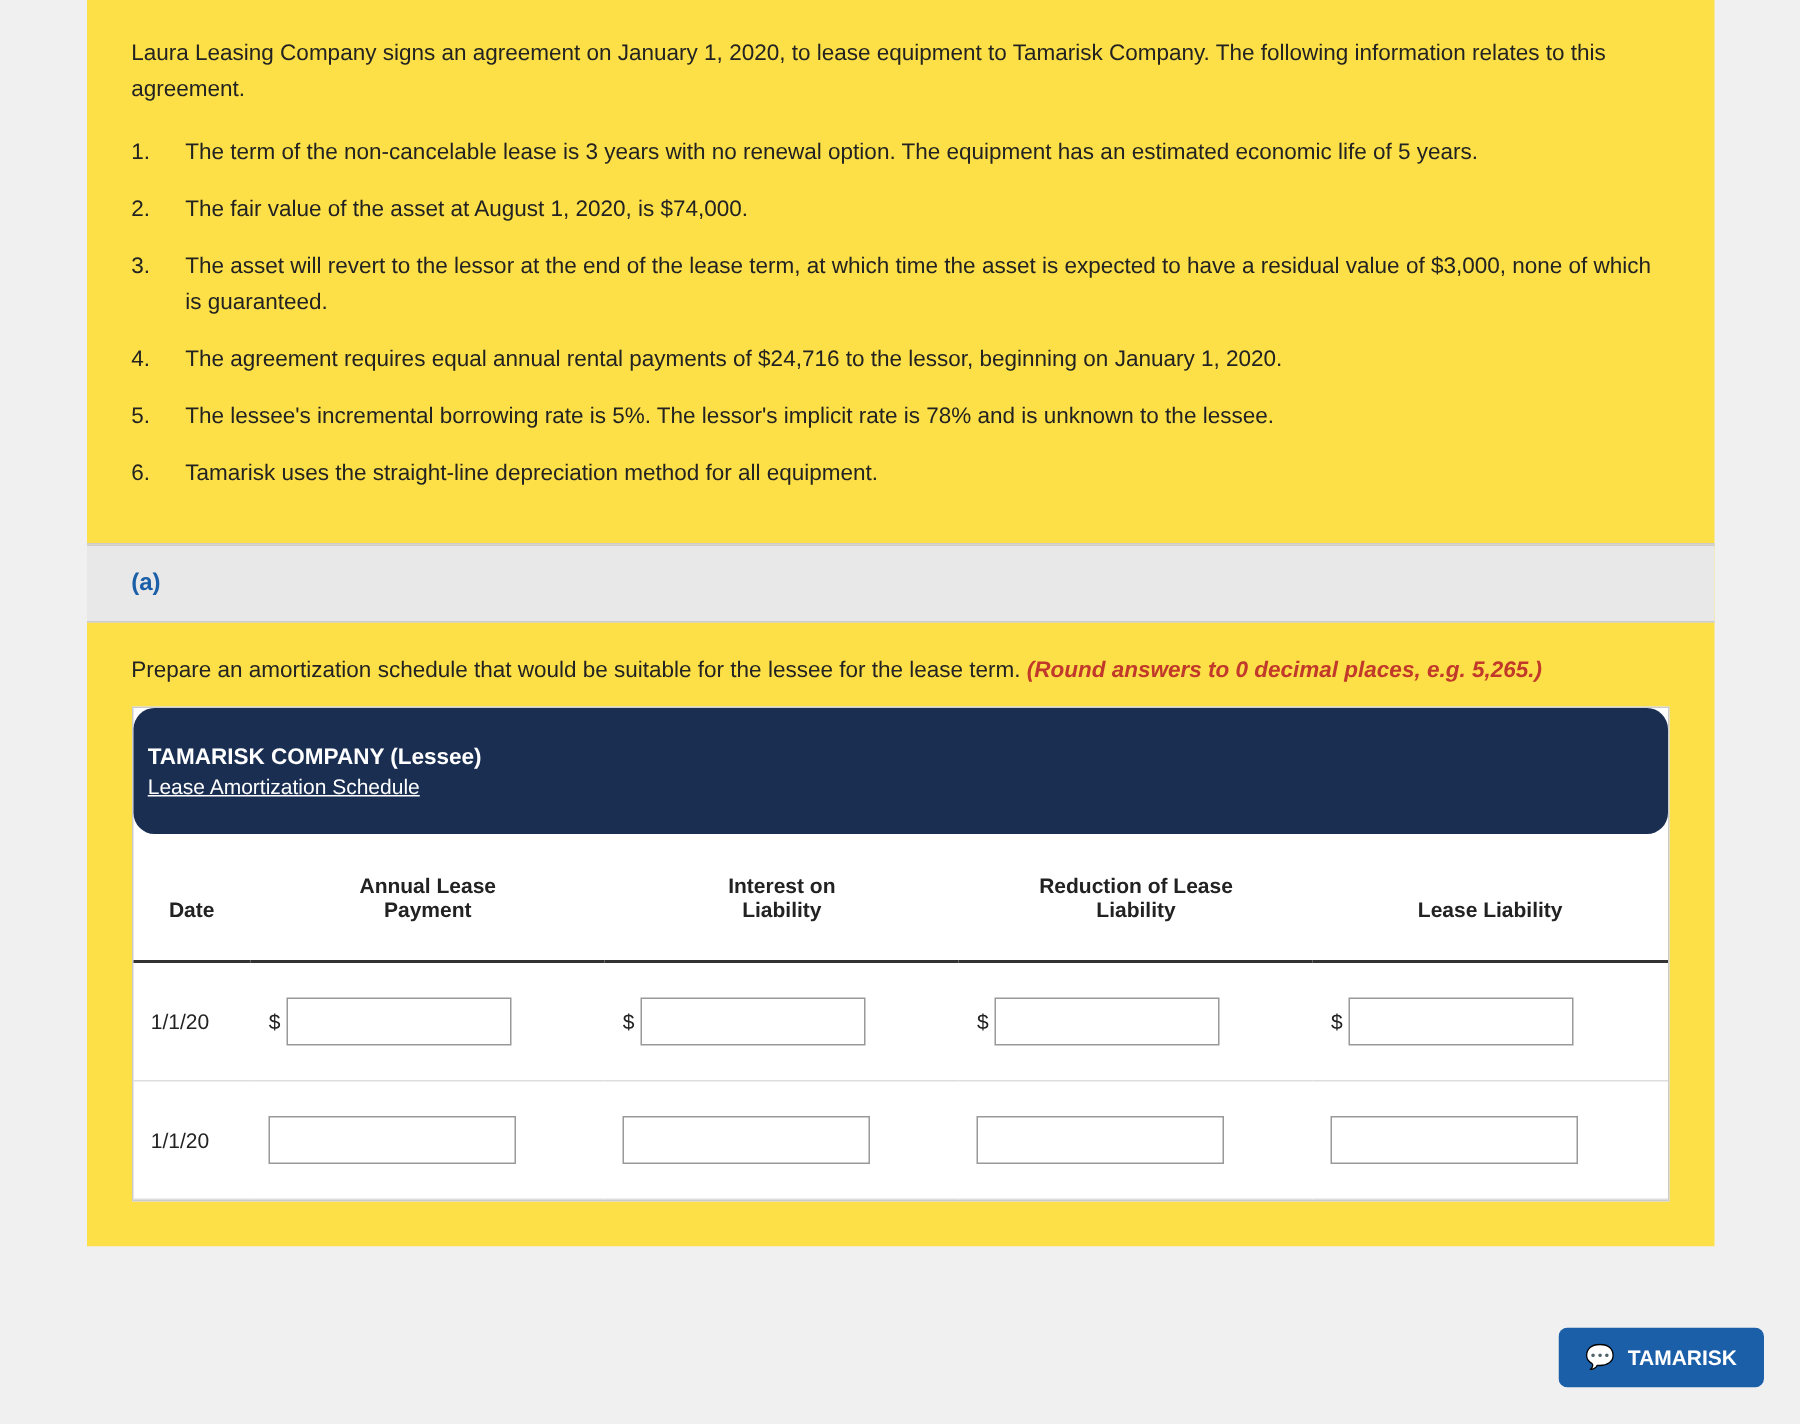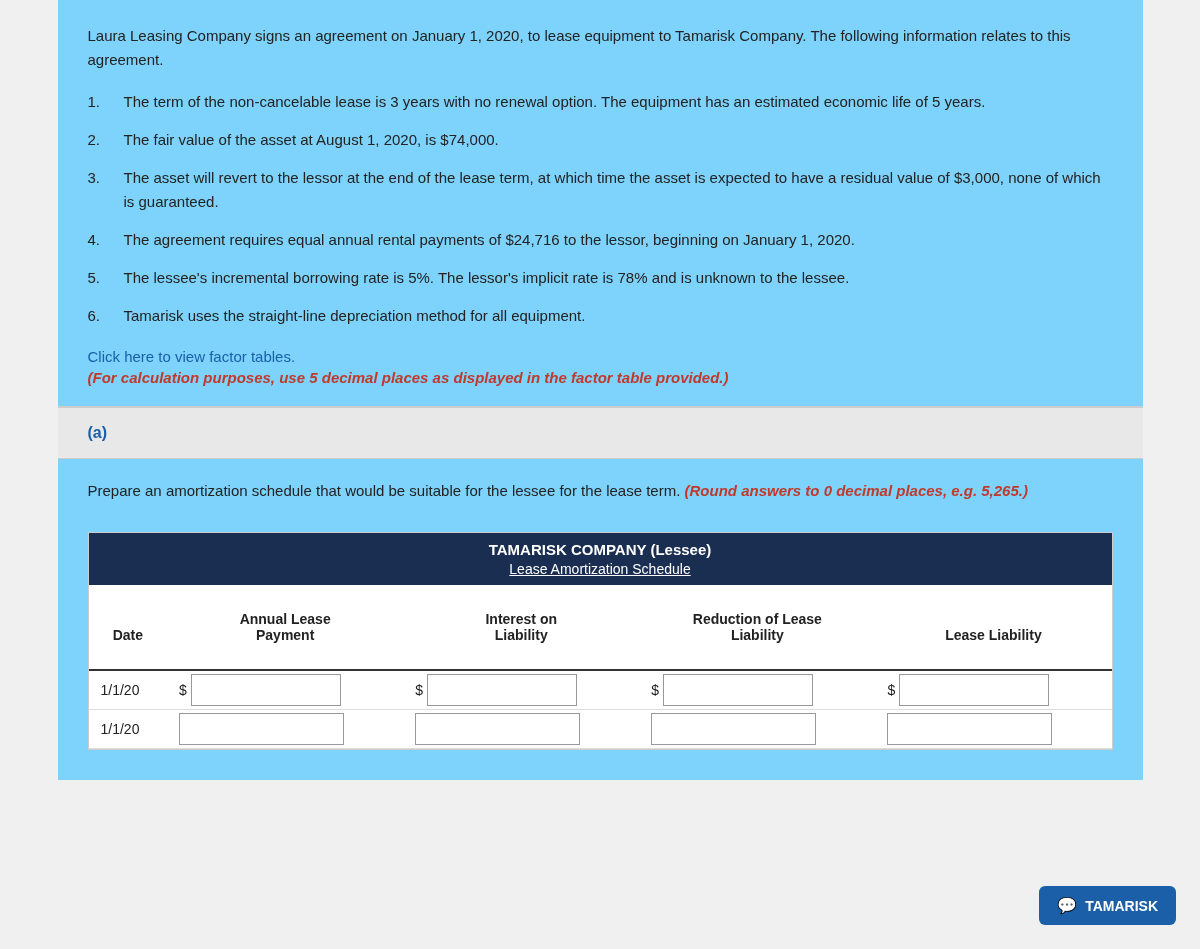--- a/index.html
+++ b/index.html
@@ -5,21 +5,21 @@
     * { box-sizing: border-box; margin: 0; padding: 0; }
     body {
       font-family: Arial, sans-serif;
       font-size: 15px;
       color: #222;
       background: #f0f0f0;
     }
     .page-wrapper {
       max-width: 1085px;
       margin: 0 auto;
-      background: #7dd3fc;
+      background: #fde047;
     }
 
     
     .top-section {
       padding: 24px 30px 20px 30px;
       border-bottom: 1px solid #ccc;
     }
     .intro-text {
       margin-bottom: 18px;
       line-height: 1.6;
@@ -67,38 +67,38 @@
       font-size: 16px;
       font-weight: bold;
     }
 
     
     .content-section {
       padding: 20px 30px 30px 30px;
     }
     .instruction-text {
       line-height: 1.6;
-      margin-bottom: 29px;
+      margin-bottom: 12px;
     }
     .instruction-highlight {
       color: #c0392b;
       font-style: italic;
       font-weight: bold;
     }
 
     
     .table-container {
       border: 1px solid #ccc;
       background: #fff;
     }
     .table-header-title {
       background: #1a2e52;
       color: #fff;
-      text-align: center;
-      padding: 8px 10px;
+      padding: 24px 10px;
+      border-radius: 14px;
     }
     .table-company-name {
       font-size: 15px;
       font-weight: bold;
       display: block;
     }
     .table-schedule-name {
       font-size: 14px;
       display: block;
       margin-top: 3px;
@@ -118,21 +118,21 @@
       border-bottom: 2px solid #333;
     }
     .col-headers th:first-child {
       text-align: center;
     }
     .col-headers th:last-child {
       text-align: center;
     }
 
     tbody tr td {
-      padding: 3px 12px;
+      padding: 23px 12px;
       border-bottom: 1px solid #ddd;
       vertical-align: middle;
     }
     tbody tr td:first-child {
       font-size: 14px;
     }
 
     .input-cell {
       display: flex;
       align-items: center;
@@ -209,24 +209,20 @@
       <li>
         <span class="list-num">5.</span>
         <span class="list-text">The lessee's incremental borrowing rate is 5%. The lessor's implicit rate is 78% and is unknown to the lessee.</span>
       </li>
       <li>
         <span class="list-num">6.</span>
         <span class="list-text">Tamarisk uses the straight-line depreciation method for all equipment.</span>
       </li>
     </ol>
 
-    <div class="links-section">
-      <a href="#" class="factor-link">Click here to view factor tables.</a>
-      <span class="factor-note">(For calculation purposes, use 5 decimal places as displayed in the factor table provided.)</span>
-    </div>
   </div>
 
   <div class="section-header">
     <span class="section-label">(a)</span>
   </div>
 
   <div class="content-section">
     <p class="instruction-text">
       <span>Prepare an amortization schedule that would be suitable for the lessee for the lease term.</span>
       <span class="instruction-highlight">(Round answers to 0 decimal places, e.g. 5,265.)</span>

